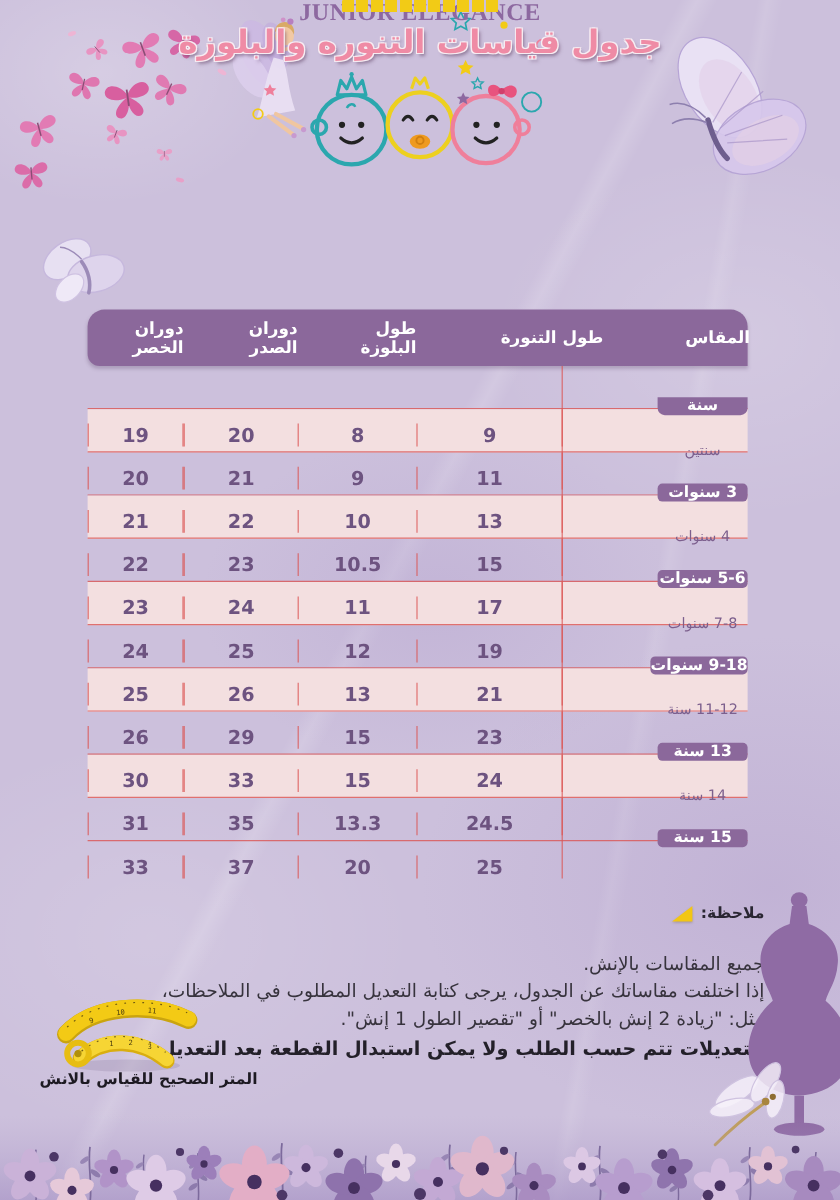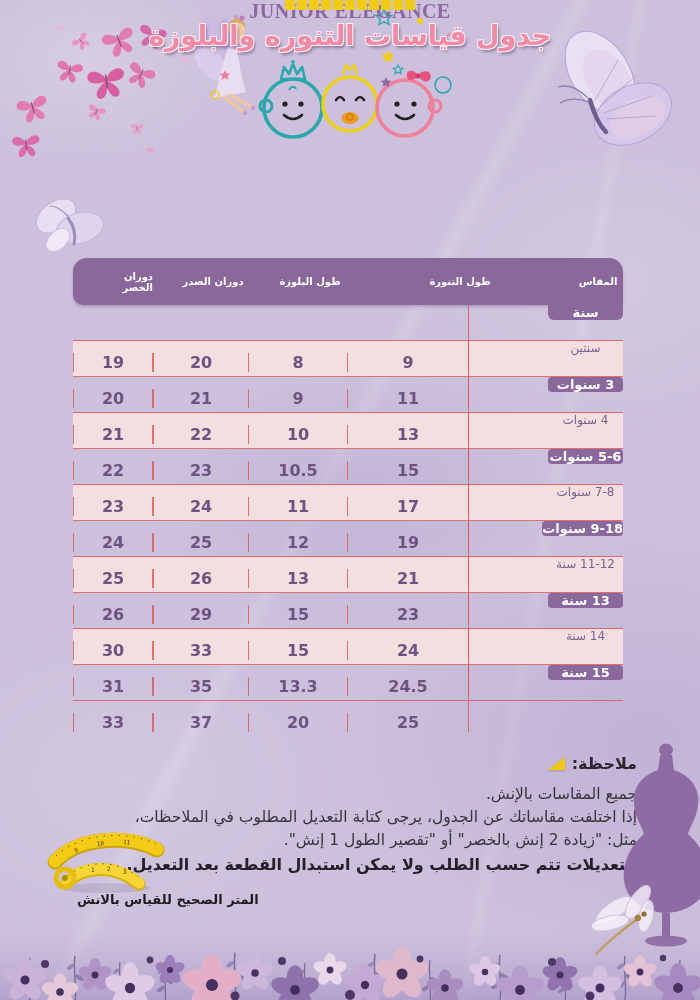--- a/index.html
+++ b/index.html
@@ -33,46 +33,46 @@
     text-shadow:-1px -1px 0 #f7ecf2, 1px -1px 0 #f7ecf2, -1px 1px 0 #f7ecf2,
       1px 1px 0 #f7ecf2, 2px 3px 3px rgba(96,66,100,.55);margin-top:20px;}
 
   
   :root{--line:rgba(219,84,82,.8);--hdr:#8b689b;--pink:#f3dfe0;--val:#6d5380;}
   .size-table{left:73px;top:258px;width:550px;direction:rtl;}
   .t-head{display:grid;grid-template-columns:75px 201px 99px 95px 80px;height:47px;
     background:var(--hdr);border-radius:14px 14px 0 10px;
     box-shadow:0 2px 3px rgba(80,55,90,.25);}
   .t-head div{display:flex;align-items:center;justify-content:center;
-    color:#fff;font-size:10px;font-weight:bold;padding-left:25px;}
+    color:#fff;font-size:14px;font-weight:bold;padding-left:25px;}
   .t-row{display:grid;grid-template-columns:75px 80px 121px 99px 95px 80px;height:36px;
     box-sizing:border-box;border-bottom:1.4px solid var(--line);}
   .t-row.alt{background:var(--pink);}
   .cell{display:flex;align-items:center;justify-content:center;box-sizing:border-box;}
   .cell.bordered{border-left:1.4px solid var(--line);}
   .cell.edge{border-right:1.4px solid var(--line);}
   .val{font-size:16px;font-weight:bold;color:var(--val);margin-top:48px;}
-  .labelcell{display:flex;align-items:flex-start;justify-content:stretch;}
+  .labelcell{display:flex;align-items:center;justify-content:stretch;}
   .lab-tag{flex:1;display:flex;align-items:center;justify-content:center;
     background:var(--hdr);color:#fff;font-size:13px;font-weight:bold;
     border-radius:4px;white-space:nowrap;}
   .lab-tag.first{border-radius:0 0 6px 6px;}
   .lab-plain{flex:1;display:flex;align-items:center;justify-content:center;
     color:#7c5f8d;font-size:12px;white-space:nowrap;}
 
   
   .notes{right:63px;top:754px;width:545px;direction:rtl;text-align:right;}
-  .notes-head{display:flex;align-items:center;gap:7px;font-size:16px;font-weight:bold;
-    color:#292632;margin-bottom:10px;}
+  .notes-head{display:flex;align-items:center;gap:7px;font-size:13px;font-weight:bold;
+    color:#292632;margin-bottom:23px;}
   .tri-icon{width:0;height:0;border-bottom:13px solid #f2c614;border-left:17px solid transparent;
     filter:drop-shadow(0 1px 1px rgba(90,70,30,.3));}
   .note-line{font-size:15.5px;color:#37333d;line-height:23px;}
   .note-line.strong{font-weight:bold;font-size:16px;color:#232029;margin-top:1px;}
 
-  .tape-caption{left:33px;top:892px;font-size:13px;font-weight:bold;color:#1d1a22;direction:rtl;margin-left:44px;}
+  .tape-caption{left:33px;top:892px;font-size:13px;font-weight:bold;color:#1d1a22;direction:rtl;}
 </style>
 </head>
 <body>
 
 <svg class="abs" style="left:0;top:0" width="270" height="170" viewBox="0 0 270 170">
   <defs>
     <g id="bfy">
       <path d="M0,1 C-4,-7 -14,-10 -16,-3 C-17,3 -8,5 -1,3 C-8,7 -13,14 -8,17 C-3,19 1,10 0,5 Z"></path>
       <path d="M0,1 C4,-7 14,-10 16,-3 C17,3 8,5 1,3 C8,7 13,14 8,17 C3,19 -1,10 0,5 Z"></path>
       <line x1="0" y1="-3" x2="0" y2="9" stroke="#8a4d75" stroke-width="1.3"></line>

